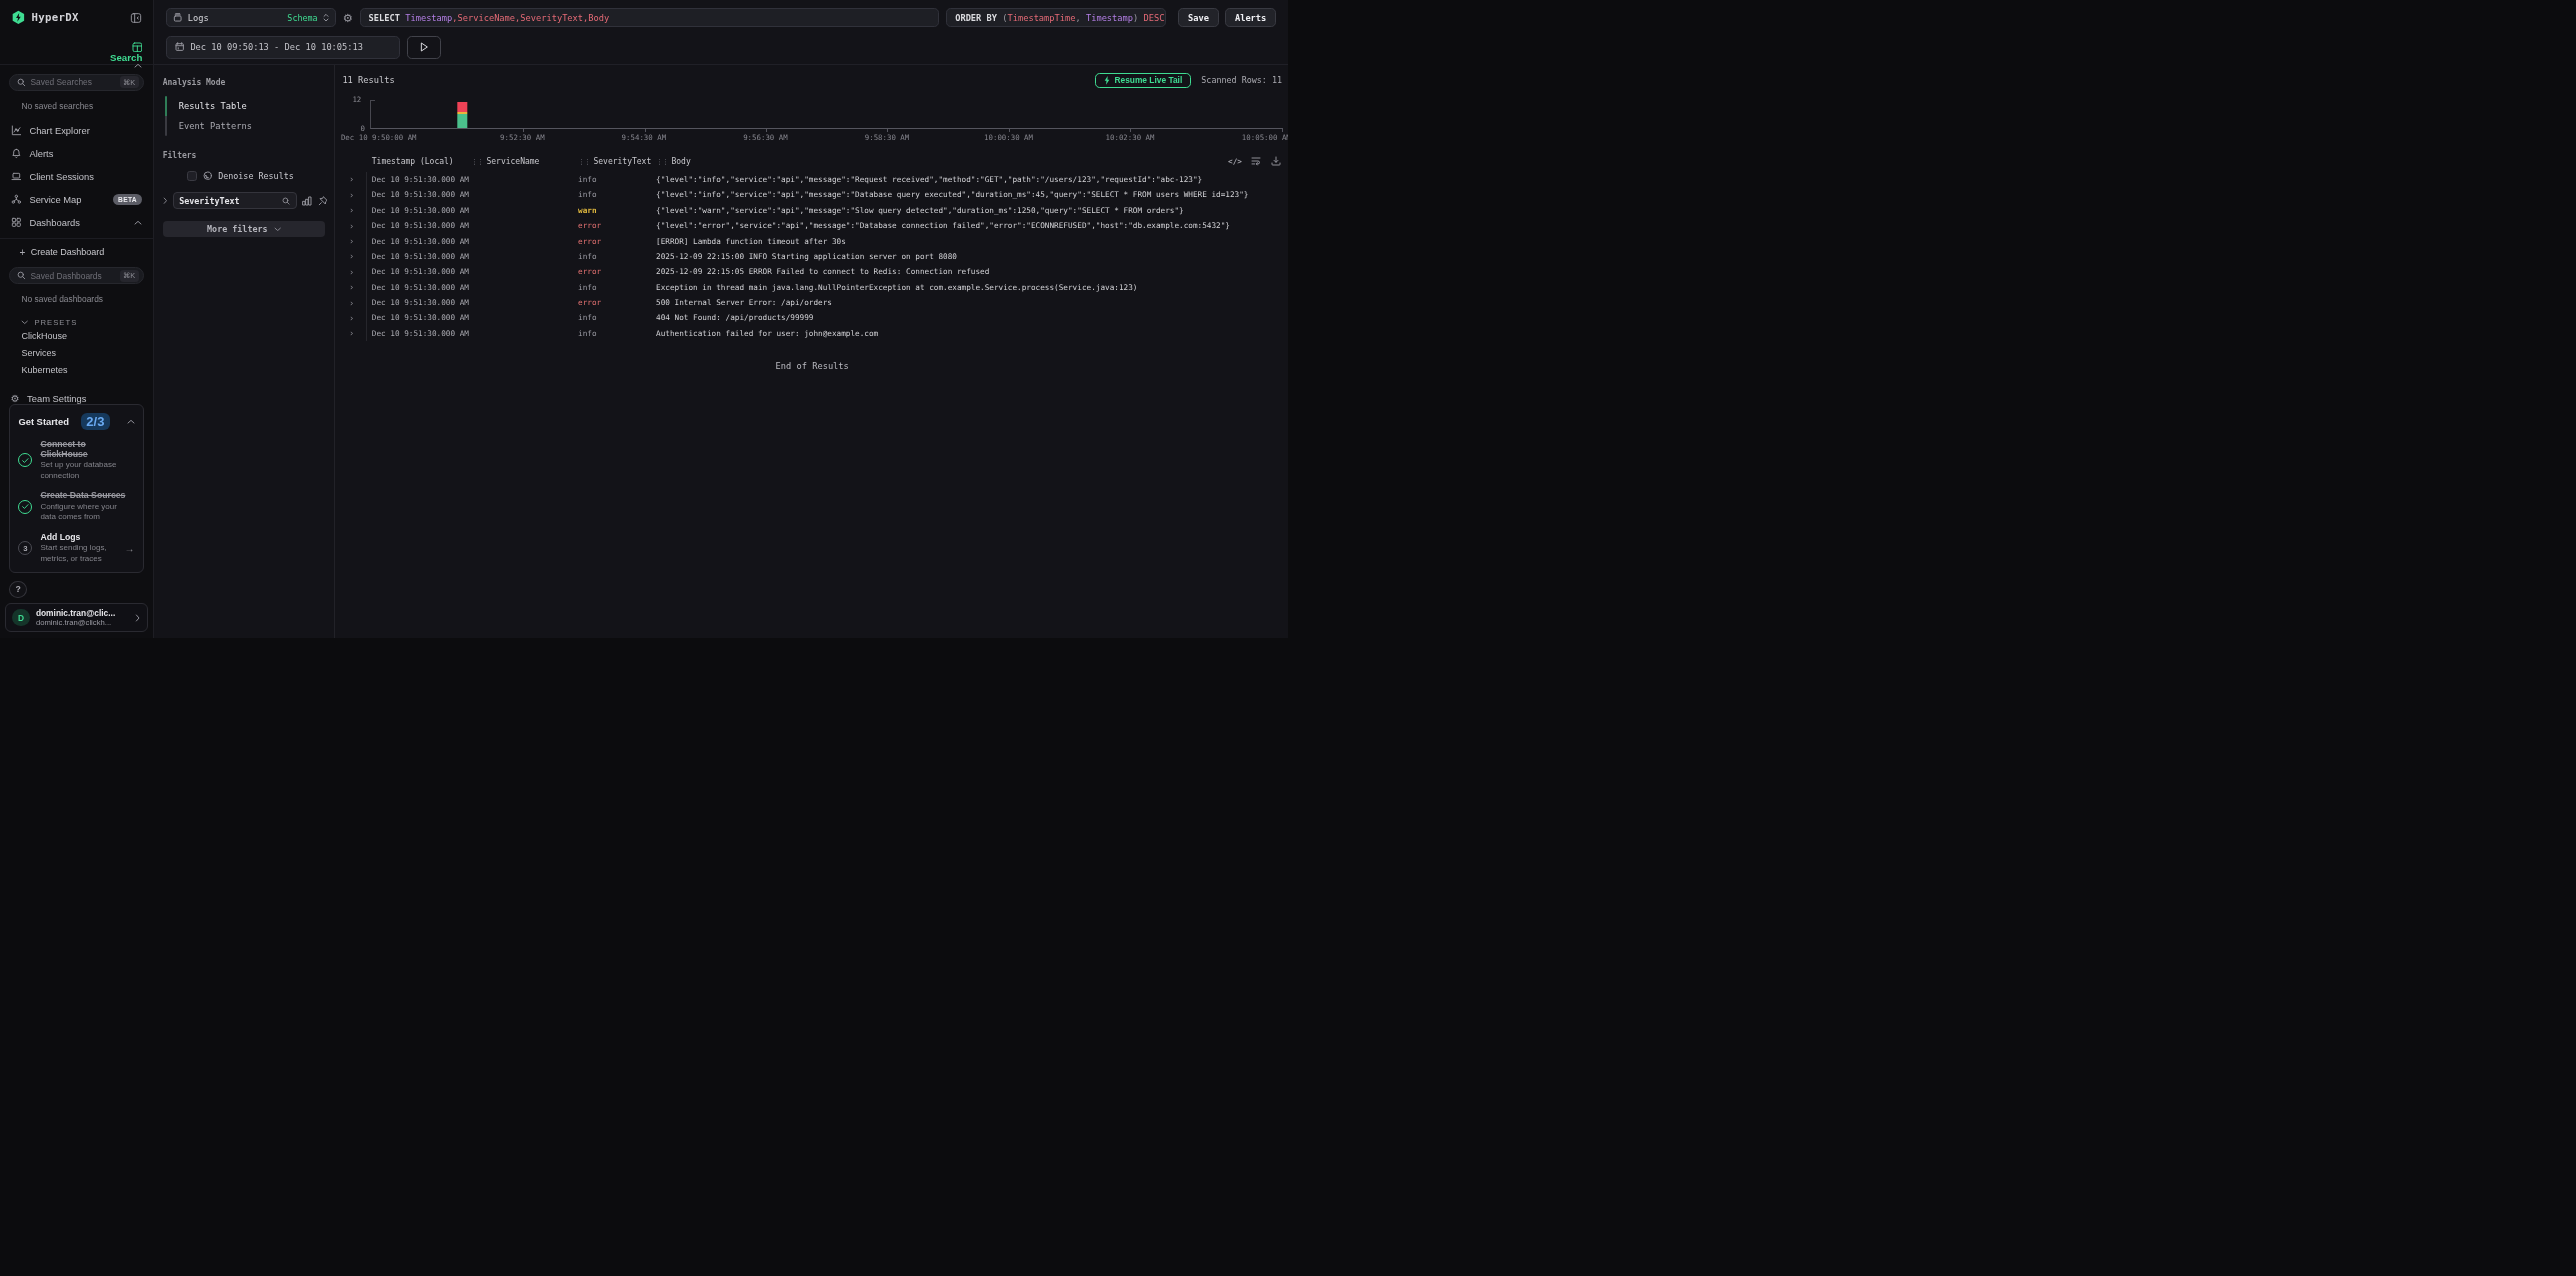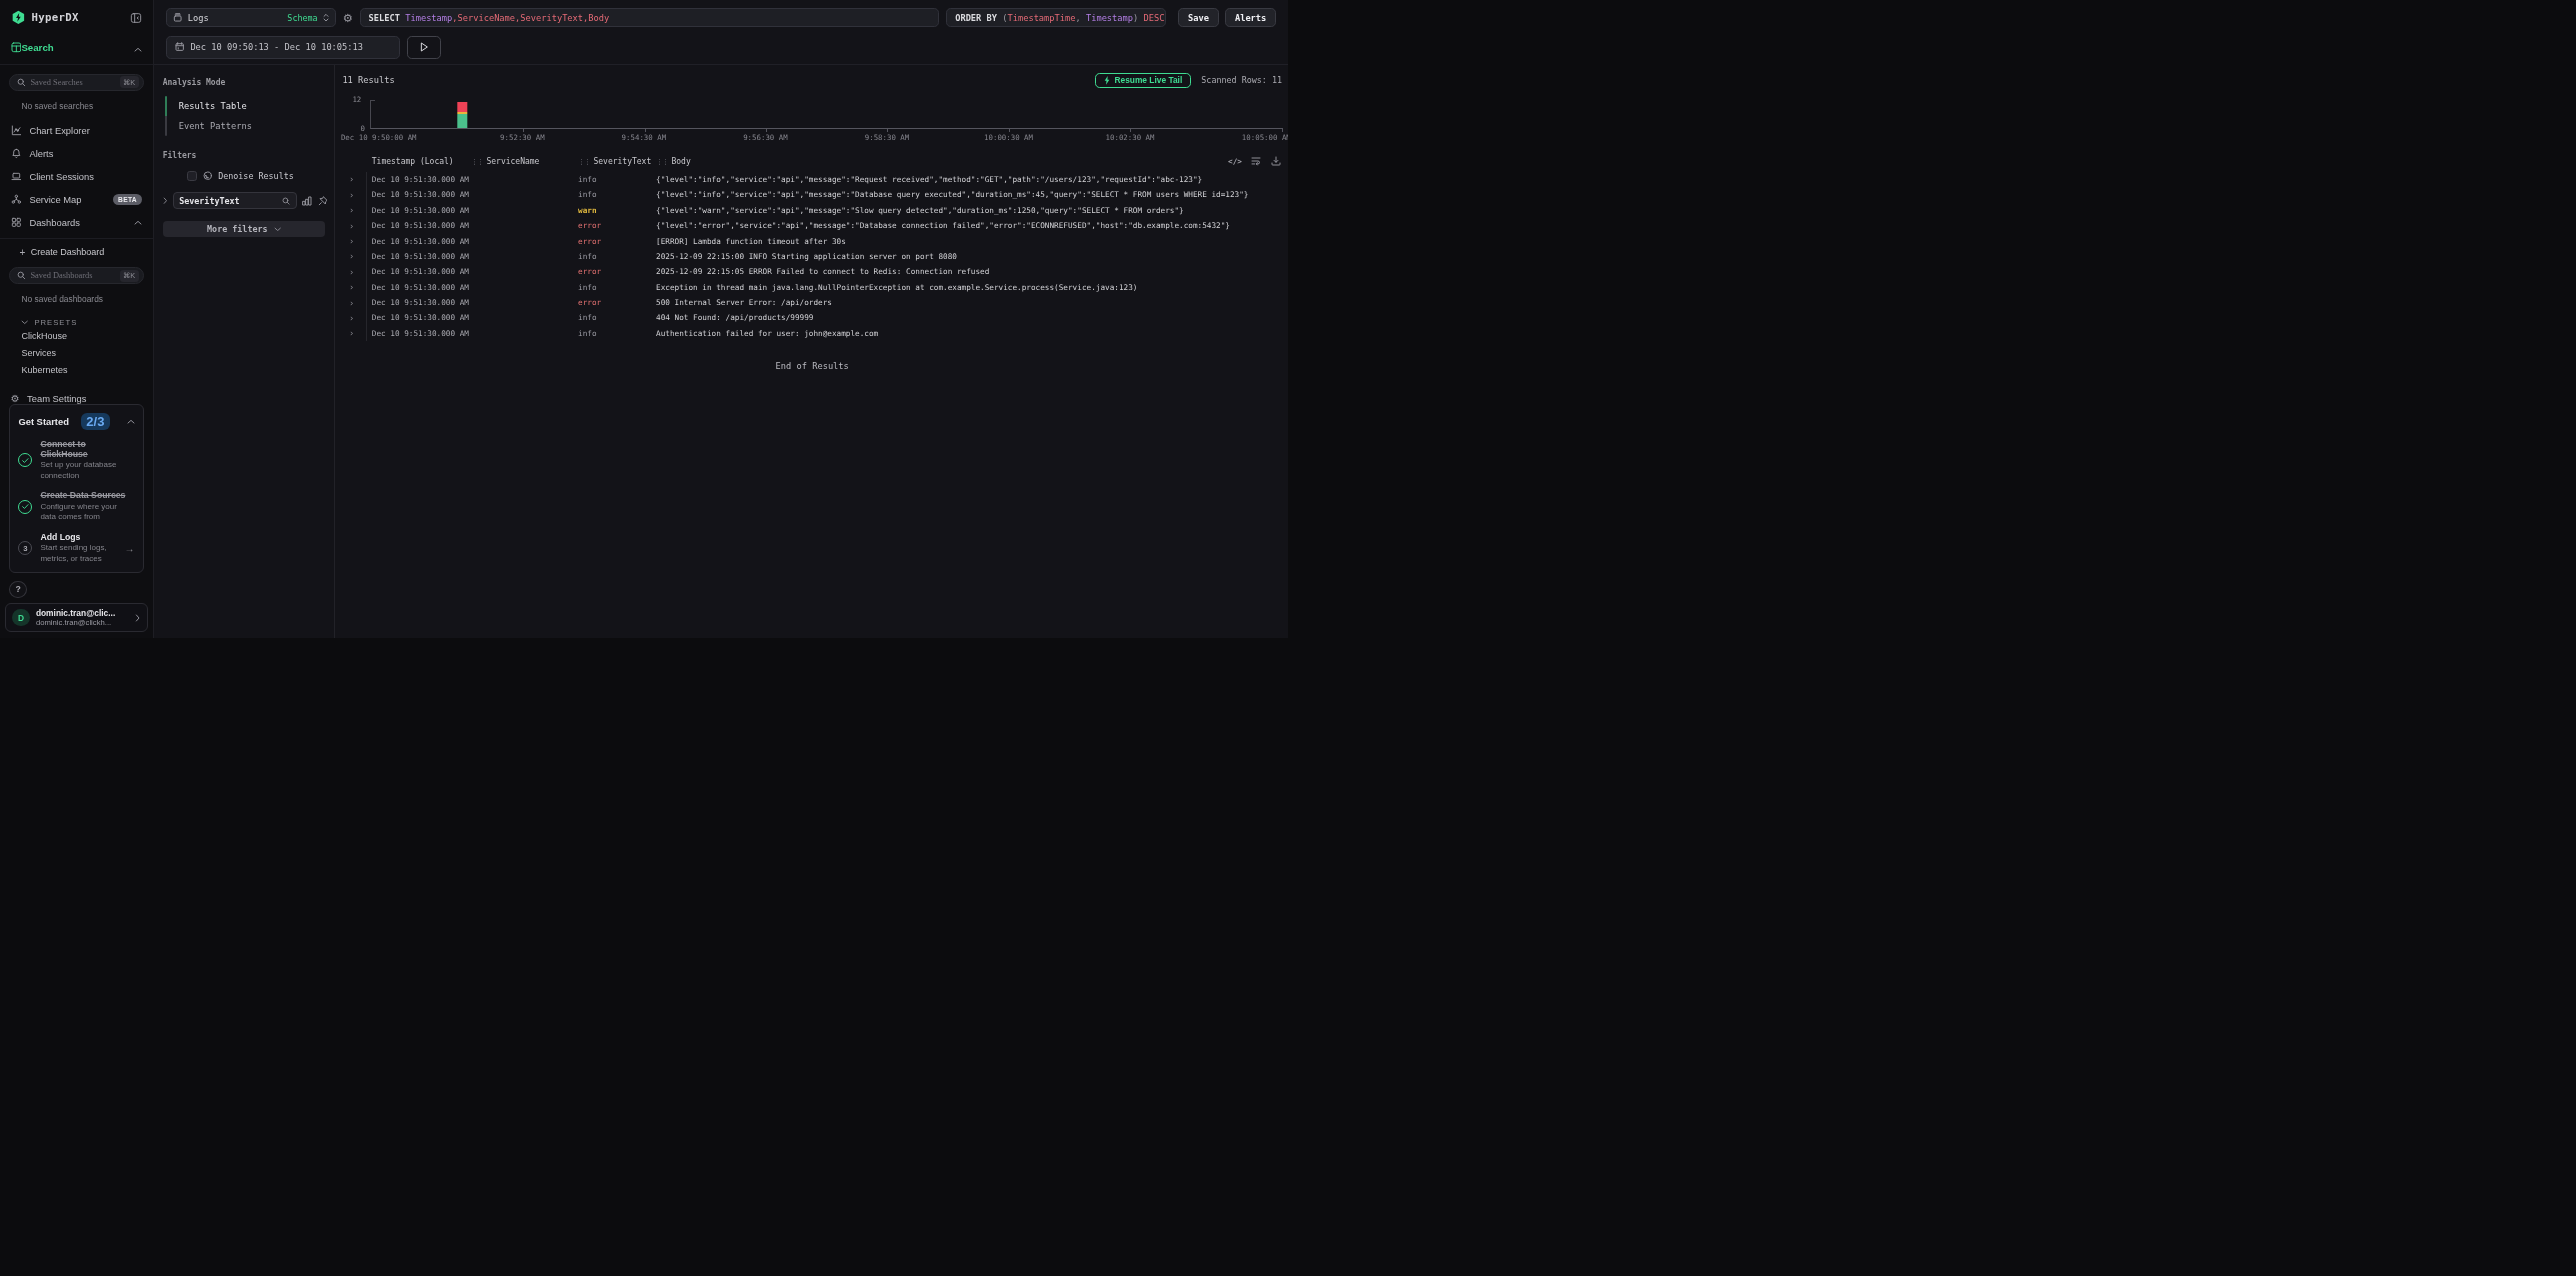--- a/index.html
+++ b/index.html
@@ -11,25 +11,25 @@
   *{box-sizing:border-box; margin:0; padding:0;}
   body{background:var(--bg); font-family:"Liberation Sans","DejaVu Sans",sans-serif; color:var(--txt);}
   .app{width:1288px; height:638px; display:flex; overflow:hidden; background:var(--bg);}
   svg{display:block;}
   
   .sidebar{width:154px; min-width:154px; background:var(--side-bg); border-right:0.7px solid #1e1e24; display:flex; flex-direction:column;}
   .side-top{height:65px; border-bottom:0.7px solid #1c1c22; padding:8px 10.7px 0;}
   .logo-row{display:flex; align-items:center; gap:6px; height:19px;}
   .brand{font-family:"DejaVu Sans Mono","Liberation Mono",monospace; font-weight:bold; font-size:10.7px; color:#d4d4d9; letter-spacing:0.3px;}
   .collapse{margin-left:auto; color:#9a9aa2; cursor:pointer;}
-  .nav-search{display:flex; align-items:flex-end; gap:0; margin-top:14.8px; color:var(--green); font-weight:bold; font-size:9.7px;}
+  .nav-search{display:flex; align-items:flex-end; gap:0; margin-top:14.8px; color:var(--green); font-weight:bold; font-size:9.7px;flex-direction:column;}
   .nav-search .chev{margin-left:auto; color:#9a9aa2;}
   .side-scroll{flex:1; display:flex; flex-direction:column; padding-top:8.7px; overflow:hidden;}
   .pill{margin:0 9.4px; height:17.5px; background:var(--pill); border:0.7px solid var(--pill-br); border-radius:8.7px; display:flex; align-items:center; padding:0 4px 0 6.7px; gap:4.7px;}
-  .pill input{flex:1; min-width:0; background:transparent; border:none; outline:none; color:var(--txt); font-size:8.4px; font-family:Liberation Serif, serif;}
+  .pill input{flex:1; min-width:0; background:transparent; border:none; outline:none; color:var(--txt); font-size:8.4px; font-family:Liberation Sans, sans-serif;}
   .pill input::placeholder{color:#6f6f77;}
   .kbd{background:#26262d; color:#8f8f97; border-radius:3.4px; font-size:7.4px; padding:1.3px 3.4px; font-family:"Liberation Sans",sans-serif;}
   .muted-note{color:#8a8a91; font-size:8.4px; margin:10px 0 2.7px 21.5px;}
   .nav{margin-top:5.4px;}
   .nav-item{display:flex; align-items:center; gap:8px; height:23px; padding:0 10.7px; font-size:9.4px; color:#c2c2c8; cursor:pointer;}
   .badge-beta{margin-left:auto; background:#5c5d66; color:#ececf0; font-size:6.7px; font-weight:bold; padding:1.7px 5.4px; border-radius:6px; letter-spacing:0.3px;}
   .nav-item .chev{margin-left:auto; color:#9a9aa2;}
   .divider{border-top:0.7px solid #1c1c22; margin-top:4px;}
   .create-dash{display:flex; align-items:center; gap:5.4px; padding:8px 10.7px 2.7px 19.5px; font-size:9px; color:#c8c8cd; cursor:pointer;}
   .create-dash .plus{font-size:10px; color:#a9a9b0;}

